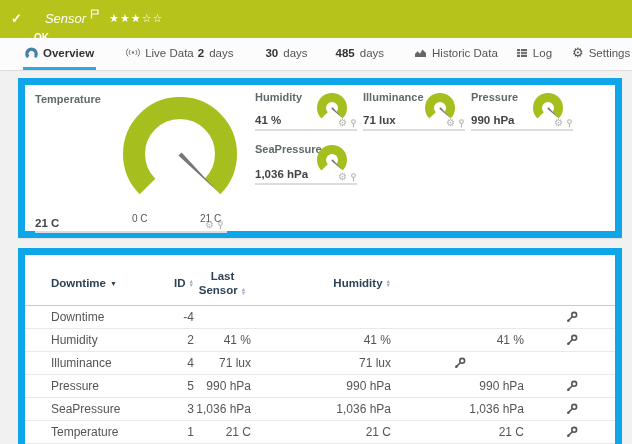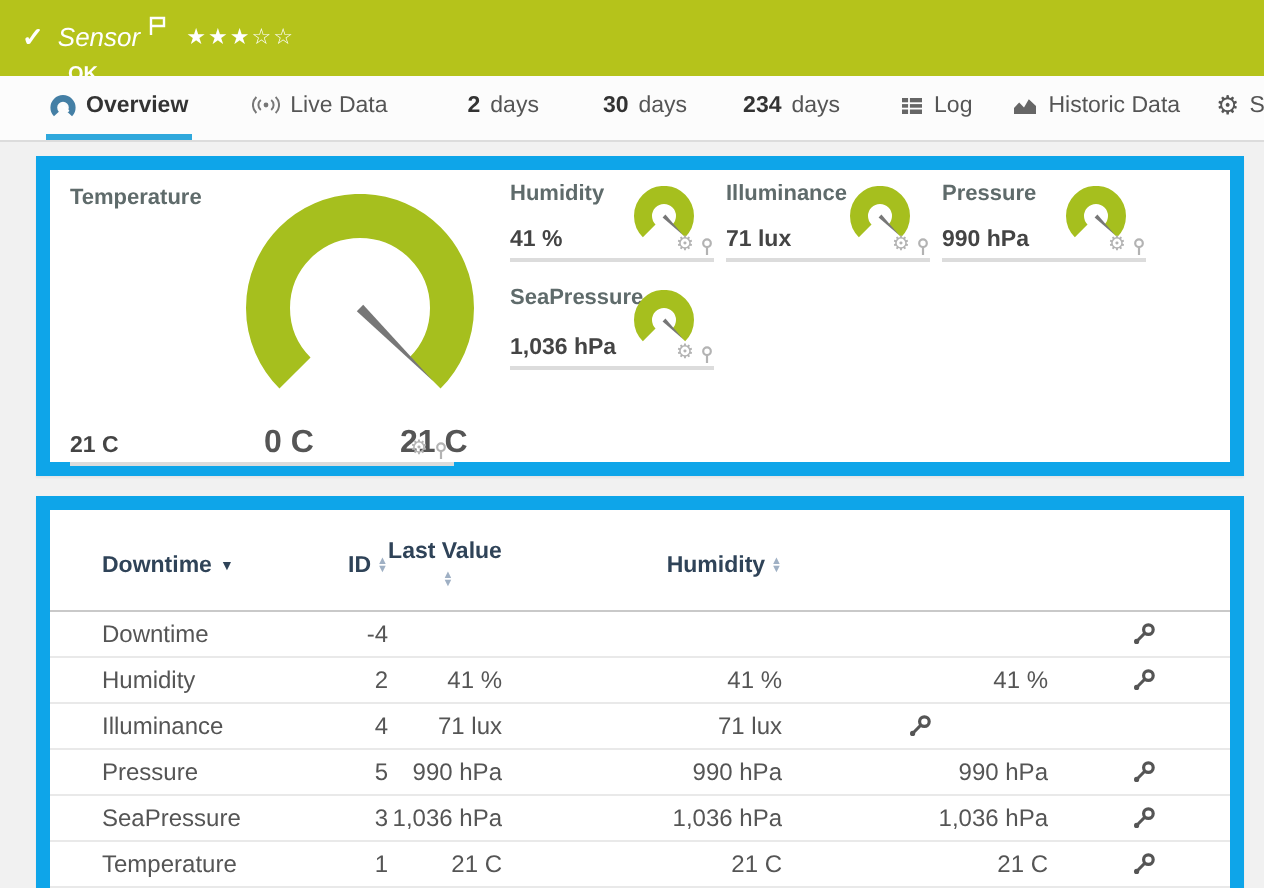--- a/index.html
+++ b/index.html
@@ -3,53 +3,53 @@
 <meta charset="utf-8">
 <style>
   * { margin:0; padding:0; box-sizing:border-box; }
   html,body { width:632px; height:444px; overflow:hidden; }
   body { font-family:"Liberation Sans", sans-serif; background:#f1f1f1; position:relative; }
 
   
   .sensor-header { position:absolute; left:0; top:0; width:632px; height:38px; background:#b5c31b; color:#fff; }
   .hdr-line1 { display:flex; align-items:center; padding:5px 0 0 11px; }
   .check { font-size:13px; font-weight:bold; }
-  .sensor-type { font-style:italic; font-size:13px; margin-left:7px; }
+  .sensor-type { font-style:italic; font-size:13px; margin-left:23px; }
   .sensor-title { font-size:15px; font-weight:bold; margin-left:6px; letter-spacing:.2px; }
   .flag { margin-left:4px; margin-bottom:8px; }
   .stars { margin-left:10px; font-size:11px; letter-spacing:1px; }
   .hdr-status { font-size:10px; font-weight:bold; padding-left:34px; margin-top:1px; }
 
   
   .tabbar { position:absolute; left:0; top:38px; width:632px; height:33px; background:#fcfcfc;
             border-bottom:1px solid #dcdcdc; display:flex; align-items:stretch; padding-left:23px;
             font-size:11.5px; color:#555; white-space:nowrap; }
   .tab { display:flex; align-items:center; gap:5px; padding:0 2px; border-bottom:3px solid transparent; cursor:pointer; }
   .tab.active { border-bottom-color:#2fa8dc; color:#333; font-weight:bold; }
   .tab .num { font-weight:bold; color:#333; }
   .ticon { display:inline-flex; }
   .gear-glyph { font-size:13px; color:#555; line-height:1; }
-  .m-ov{margin-right:28px}.m-lv{margin-right:36px}.m-d2{margin-right:28px}.m-d30{margin-right:24px}
+  .m-ov{margin-right:28px}.m-lv{}.m-d2{margin-right:28px}.m-d30{margin-right:24px}
   .m-d365{margin-right:26px}.m-hd{margin-right:14px}.m-log{margin-right:16px}
 
   
   .panel { position:absolute; background:#fff; border:7px solid #0ea5e9; box-shadow:0 1px 1px rgba(0,0,0,.05); }
   .gauges-panel { left:18px; top:78px; width:604px; height:160px; }
   .table-panel { left:18px; top:248px; width:604px; height:210px; }
 
   .block-title { font-size:11px; font-weight:bold; color:#5f6b6b; }
   .gauge-value { font-size:11.5px; font-weight:bold; color:#444; }
   .mini-icons { display:flex; align-items:center; gap:3px; color:#b3b3b3; }
   .mini-gear { font-size:10px; line-height:1; cursor:pointer; }
 
   
   .main-gauge-block { position:absolute; left:10px; top:6px; width:212px; height:144px; }
   .main-gauge-block .block-title { position:absolute; left:0; top:2px; }
   .big-gauge { position:absolute; left:78px; top:6px; }
-  .scale-label { position:absolute; top:122px; font-size:16px; color:#555; font-weight:bold; }
+  .scale-label { position:absolute; top:122px; font-size:10px; color:#555; font-weight:normal; }
   .scale-min { left:97px; } .scale-max { left:165px; }
   .main-value { position:absolute; left:0; bottom:6px; }
   .main-line { position:absolute; left:0; bottom:2px; width:192px; border-top:2px solid #dcdcdc; }
   .main-icons { position:absolute; left:170px; bottom:5px; }
 
   
   .small-gauge-block { position:absolute; width:102px; height:40px; border-bottom:2px solid #dcdcdc; }
   .sg-hum { left:230px; top:6px; } .sg-ill { left:338px; top:6px; }
   .sg-pre { left:446px; top:6px; } .sg-sea { left:230px; top:58px; height:42px; }
   .small-gauge-block .block-title { position:absolute; left:0; top:0; }
@@ -116,41 +116,41 @@
   </div>
   <div class="tab m-d2">
     <span class="num">2</span>
     <span>days</span>
   </div>
   <div class="tab m-d30">
     <span class="num">30</span>
     <span>days</span>
   </div>
   <div class="tab m-d365">
-    <span class="num">234</span>
+    <span class="num">485</span>
     <span>days</span>
+  </div>
+  <div class="tab m-hd">
+    <span class="ticon">
+      <svg width="13" height="11" viewBox="0 0 13 11">
+          <path d="M1 10 V7 L3.6 4.2 L6 6.8 L8.4 2.6 L12 6 V10 Z" fill="#666"></path>
+        </svg>
+    </span>
+    <span>Historic Data</span>
   </div>
   <div class="tab m-log">
     <span class="ticon">
       <svg width="12" height="10" viewBox="0 0 12 10">
           <rect x="1" y="1" width="10" height="8" fill="#666"></rect>
           <line x1="1" y1="3.6" x2="11" y2="3.6" stroke="#fff" stroke-width="0.9"></line>
           <line x1="1" y1="6.3" x2="11" y2="6.3" stroke="#fff" stroke-width="0.9"></line>
           <line x1="4.5" y1="1" x2="4.5" y2="9" stroke="#fff" stroke-width="0.9"></line>
         </svg>
     </span>
     <span>Log</span>
-  </div>
-  <div class="tab m-hd">
-    <span class="ticon">
-      <svg width="13" height="11" viewBox="0 0 13 11">
-          <path d="M1 10 V7 L3.6 4.2 L6 6.8 L8.4 2.6 L12 6 V10 Z" fill="#666"></path>
-        </svg>
-    </span>
-    <span>Historic Data</span>
   </div>
   <div class="tab">
     <span class="ticon gear-glyph">⚙</span>
     <span>Settings</span>
   </div>
 </div>
 
 <div class="panel gauges-panel">
 
   <div class="main-gauge-block">
@@ -245,21 +245,21 @@
       <span class="sort-caret">▼</span>
     </div>
     <div class="hc right">
       <span>ID</span>
       <span class="sort-updown">
           <span>▲</span>
           <span>▼</span>
         </span>
     </div>
     <div class="hc center">
-      <span class="hc-lastvalue"><span>Last Value</span><span class="sort-updown">
+      <span class="hc-lastvalue"><span>Last Sensor</span><span class="sort-updown">
             <span>▲</span>
             <span>▼</span>
           </span></span>
     </div>
     <div class="hc right">
       <span>Humidity</span>
       <span class="sort-updown">
           <span>▲</span>
           <span>▼</span>
         </span>

